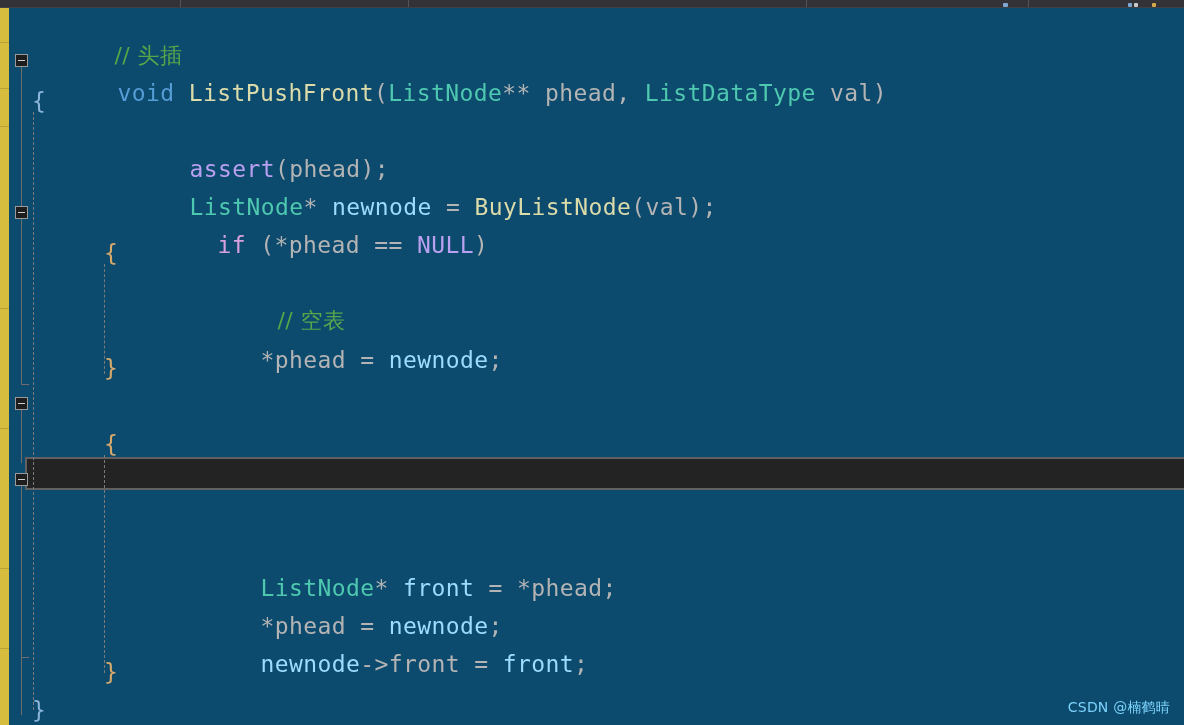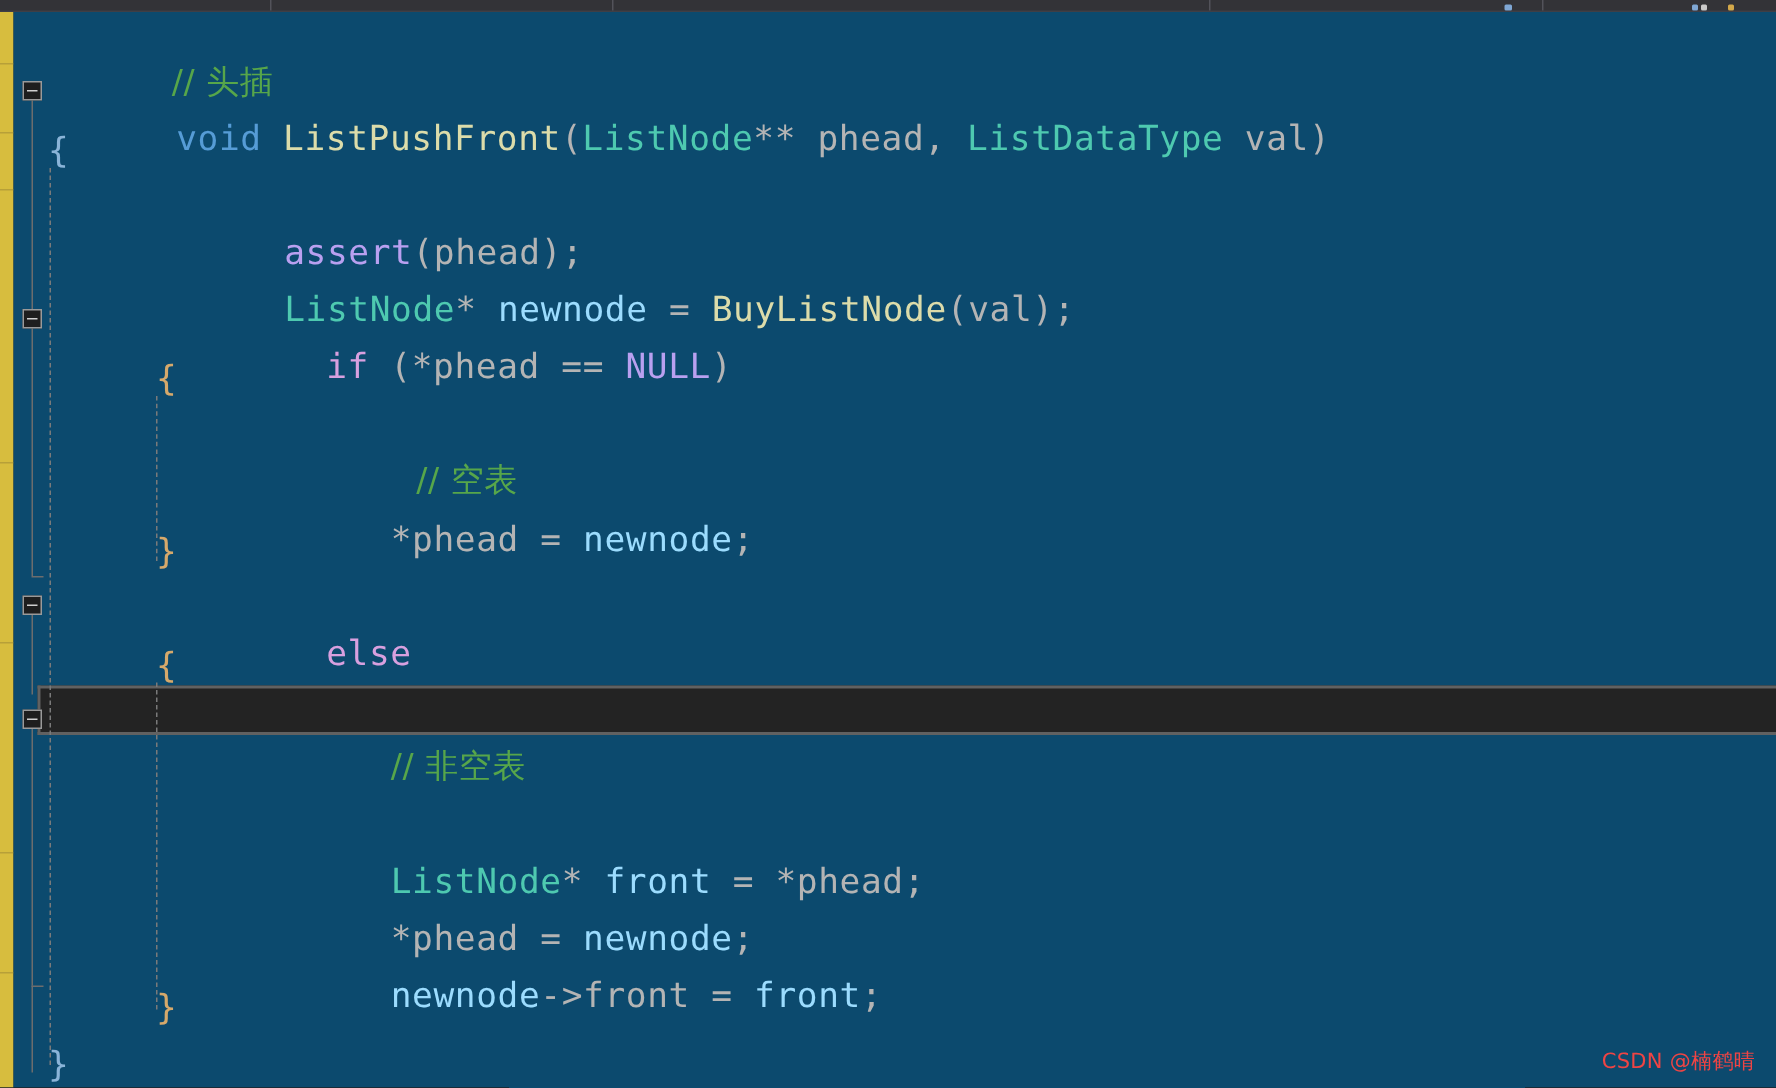--- a/index.html
+++ b/index.html
@@ -144,21 +144,21 @@
   
   .cjk { font-family: "DejaVu Sans", "Liberation Sans", sans-serif; font-size: 22px; }
 
   
   .watermark {
     position: absolute;
     right: 14px;
     bottom: 8px;
     font-family: "DejaVu Sans", "Liberation Sans", sans-serif;
     font-size: 14px;
-    color: #ef4444;
+    color: #7dd3fc;
     white-space: pre;
     letter-spacing: 0.2px;
   }
 </style>
 </head>
 <body>
 
 <div id="app">
 
   <div class="toolbar-sliver">
@@ -230,29 +230,23 @@
     <div class="code-line" style="top:267px; left:183px;">
       <span class="tok c-comment"><span class="cjk">// 空表</span></span>
     </div>
 
     <div class="code-line" style="top:307px; left:166px;">
       <span class="tok c-punct">*</span><span class="tok c-plain">phead</span><span class="tok c-punct"> = </span><span class="tok c-var">newnode</span><span class="tok c-punct">;</span>
     </div>
 
     <div class="code-line c-brace" style="top:345px; left:95px;">}</div>
 
-    <div class="code-line" style="top:383px; left:95px;">
-      <span class="tok c-ctrl">else</span>
-    </div>
 
     <div class="code-line c-brace" style="top:421px; left:95px;">{</div>
 
-    <div class="code-line" style="top:458px; left:166px;">
-      <span class="tok c-comment"><span class="cjk">// 非空表</span></span>
-    </div>
 
 
     <div class="code-line" style="top:535px; left:166px;">
       <span class="tok c-type">ListNode</span><span class="tok c-punct">* </span><span class="tok c-var">front</span><span class="tok c-punct"> = *</span><span class="tok c-plain">phead</span><span class="tok c-punct">;</span>
     </div>
 
     <div class="code-line" style="top:573px; left:166px;">
       <span class="tok c-punct">*</span><span class="tok c-plain">phead</span><span class="tok c-punct"> = </span><span class="tok c-var">newnode</span><span class="tok c-punct">;</span>
     </div>
 

